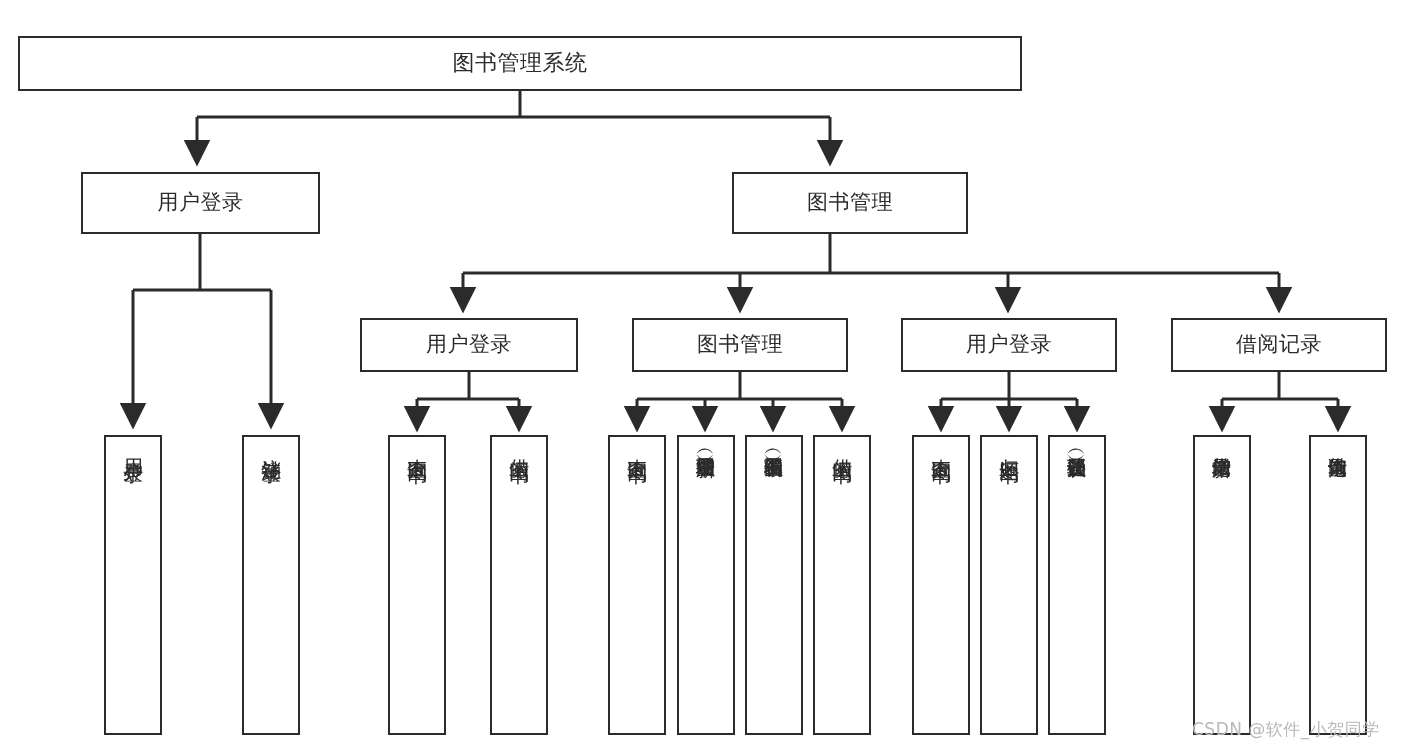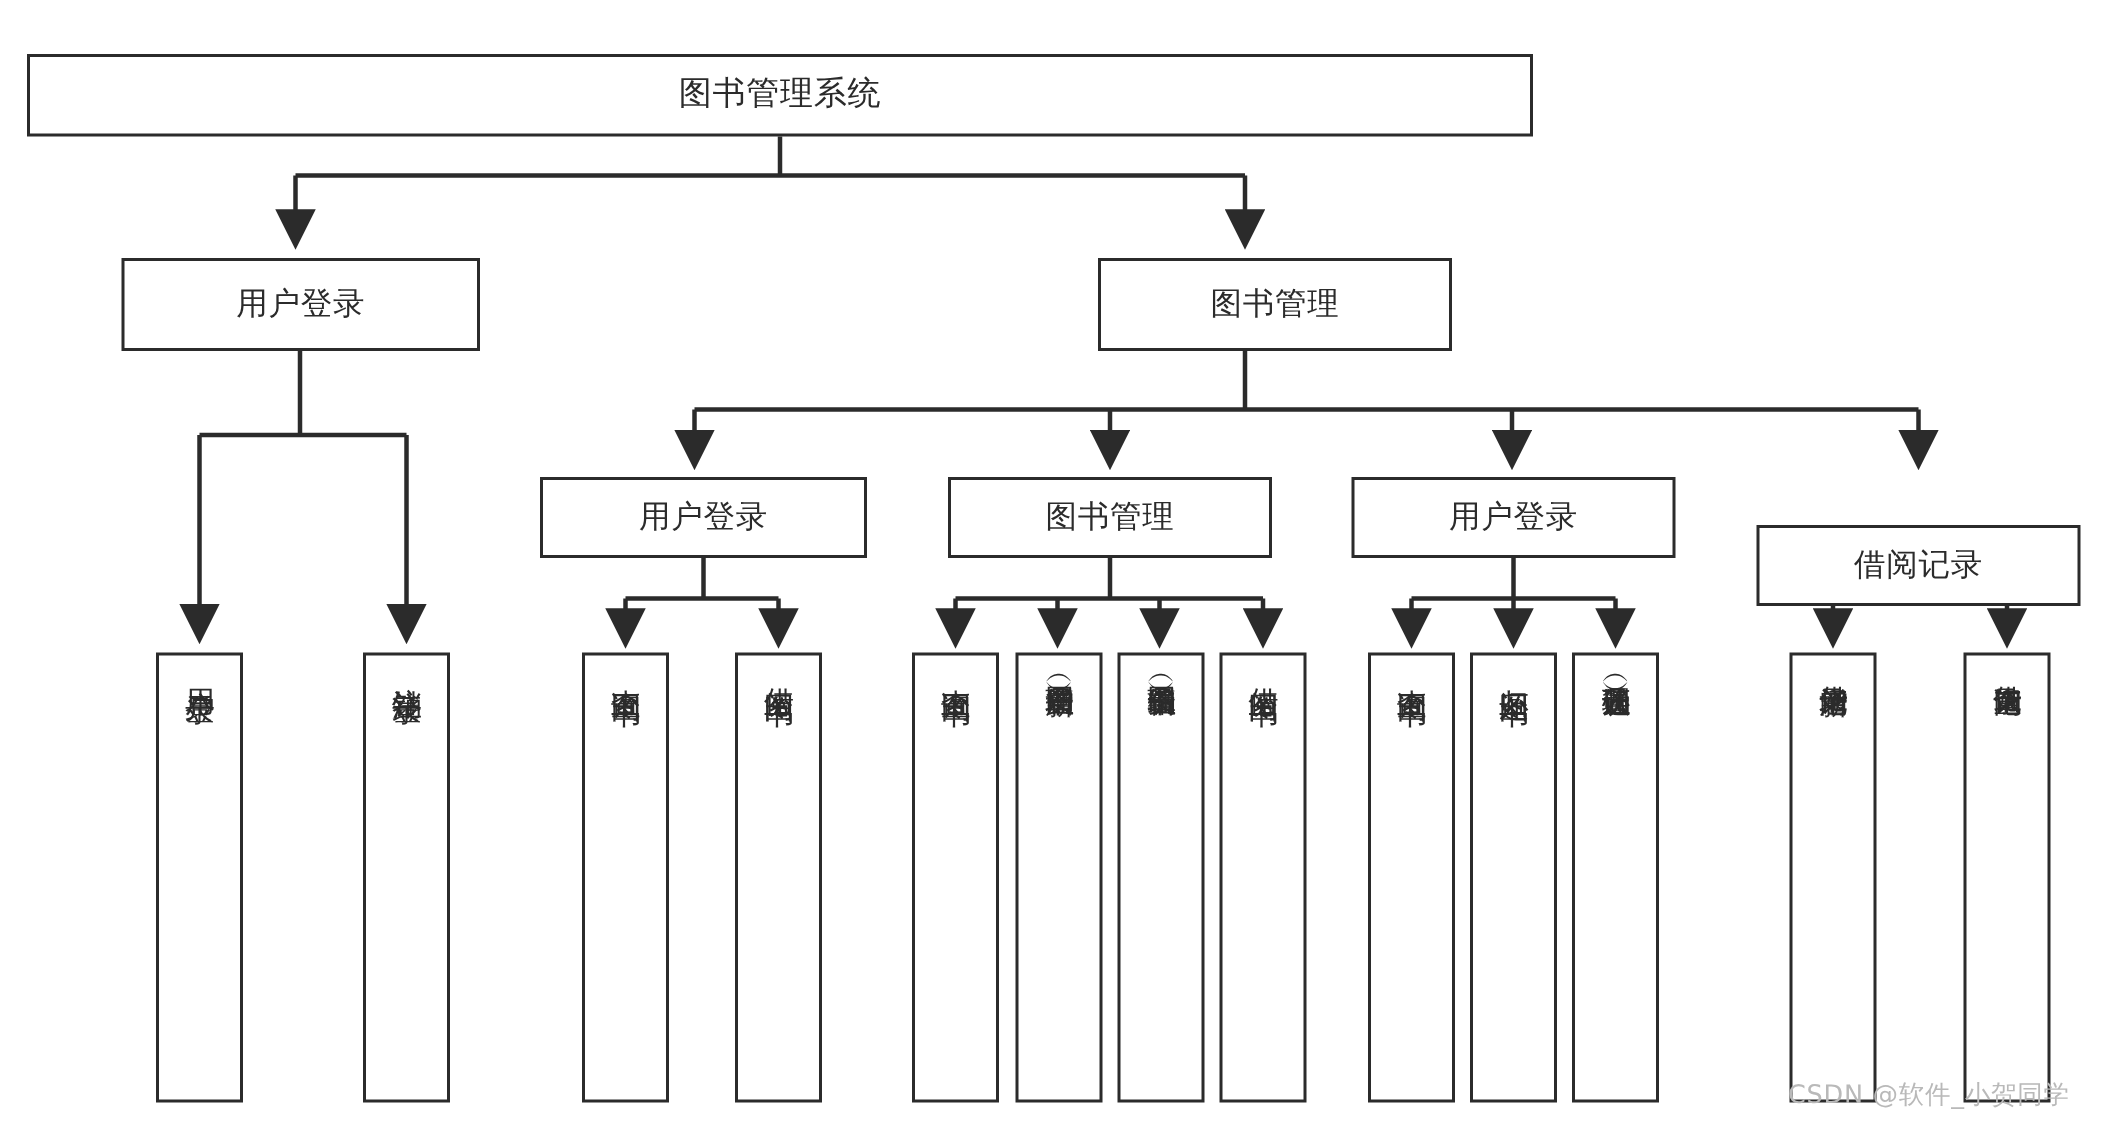--- a/index.html
+++ b/index.html
@@ -143,21 +143,21 @@
 
   <div class="node horizontal" style="left:360px; top:318px; width:218px; height:54px;">
     <span>用户登录</span>
   </div>
   <div class="node horizontal" style="left:632px; top:318px; width:216px; height:54px;">
     <span>图书管理</span>
   </div>
   <div class="node horizontal" style="left:901px; top:318px; width:216px; height:54px;">
     <span>用户登录</span>
   </div>
-  <div class="node horizontal" style="left:1171px; top:318px; width:216px; height:54px;margin-top:32px;">
+  <div class="node horizontal" style="left:1171px; top:318px; width:216px; height:54px;">
     <span>借阅记录</span>
   </div>
 
   <div class="node vertical" style="left:104px; top:435px; width:58px; height:300px;">
     <span class="vtext">用户登录</span>
   </div>
   <div class="node vertical" style="left:242px; top:435px; width:58px; height:300px;">
     <span class="vtext">注销登录</span>
   </div>
 

